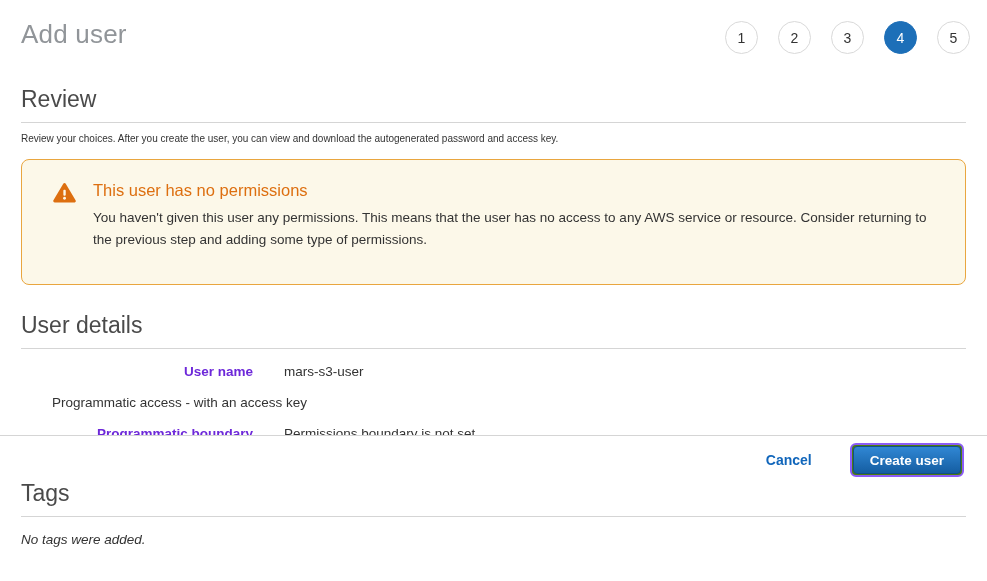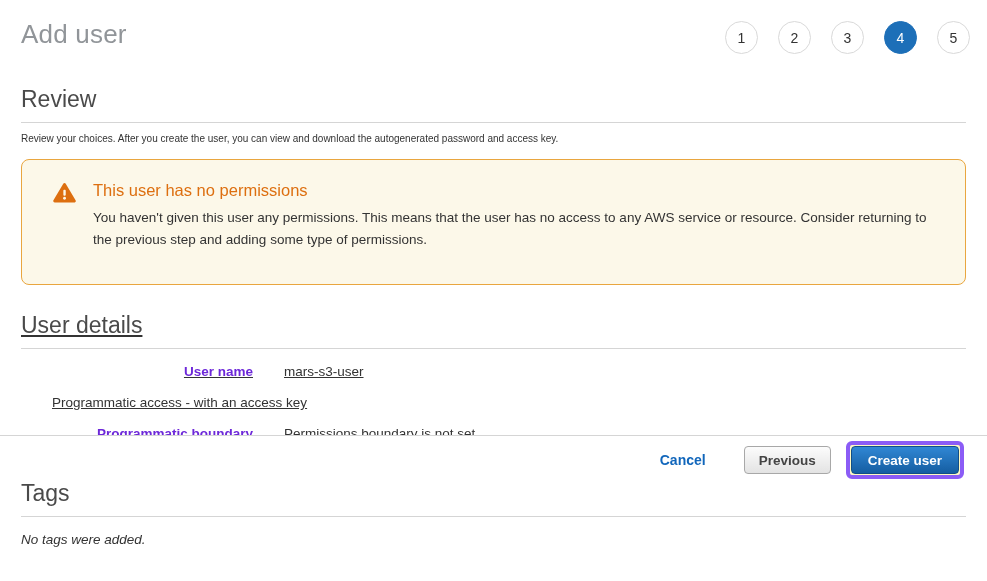--- a/index.html
+++ b/index.html
@@ -74,21 +74,21 @@
     margin-bottom: 7px;
   }
   .warning-body {
     font-size: 13.5px;
     line-height: 22px;
     color: #333;
     max-width: 860px;
   }
 
   
-  .details-section { margin-top: 27px; text-decoration: underline; }
+  .details-section { margin-top: 27px; }
   .details-rows { margin-top: 14px; }
   .detail-row { display: flex; height: 31px; align-items: flex-start; }
   .detail-label {
     width: 232px;
     text-align: right;
     font-weight: 700;
     font-size: 13.5px;
     color: #6d28d9;
     padding-top: 1px;
   }
@@ -131,24 +131,24 @@
     background: linear-gradient(to bottom, #fcfcfc, #e3e3e3);
     border: 1px solid #a8a8a8;
     border-radius: 4px;
     padding: 6px 14px;
     height: 28px;
     cursor: pointer;
     margin-right: 15px;
   }
   .focus-ring {
     display: inline-block;
-    border: 4px solid #8b5cf6;
+    border: 2px solid #8b5cf6;
     border-radius: 6px;
     padding: 1px;
-    background: #fef9c3;
+    background: #4d7c0f;
   }
   .btn-primary {
     font-family: "Liberation Sans", sans-serif;
     font-size: 13.5px;
     font-weight: 700;
     color: #fff;
     background: linear-gradient(to bottom, #3087d4, #155ea2);
     border: 1px solid #124f86;
     border-radius: 4px;
     padding: 6px 16px;
@@ -216,19 +216,18 @@
     <section class="tags-section">
       <h2 class="section-heading">Tags</h2>
       <div class="rule"></div>
       <p class="tags-empty">No tags were added.</p>
     </section>
 
   </div>
 
   <div class="footer">
     <a class="cancel-link">Cancel</a>
-    <button class="btn-secondary">Previous</button>
     <span class="focus-ring">
       <button class="btn-primary">Create user</button>
     </span>
   </div>
 
 </div>
 
 </body></html>

